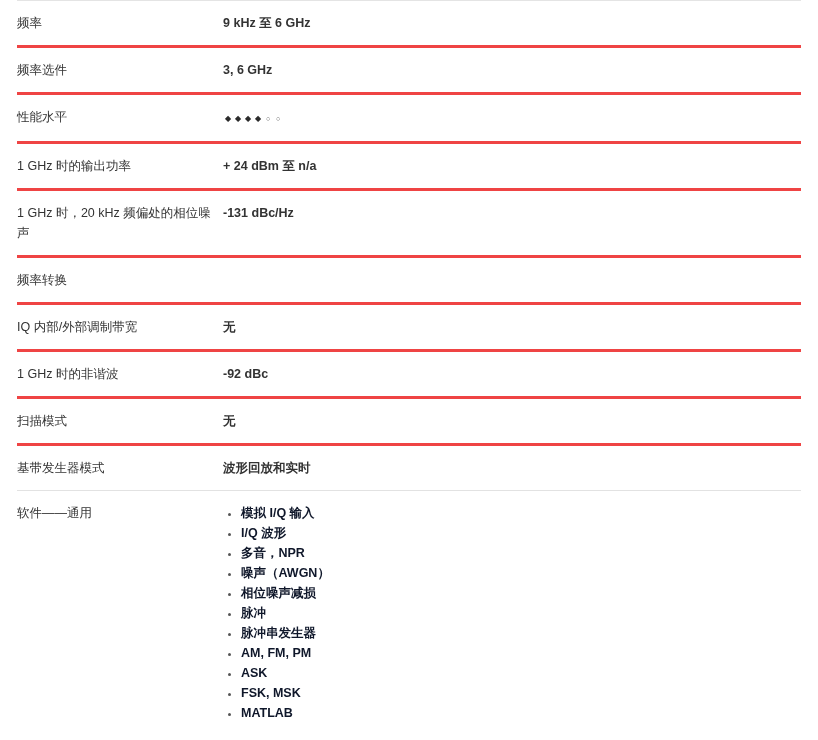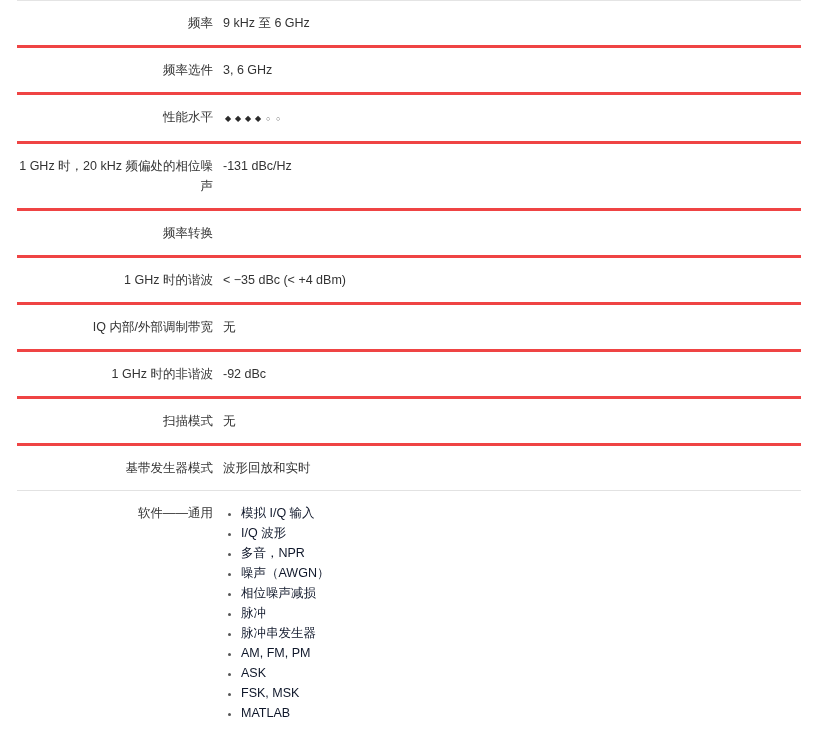--- a/index.html
+++ b/index.html
@@ -35,28 +35,28 @@
     border-top: 1px solid #e4e4e4;
   }
 
   .spec-label {
     width: 206px;
     flex: 0 0 206px;
     font-size: 12.5px;
     line-height: 20px;
     color: #333333;
     padding-right: 10px;
-    text-align: right;
   }
 
   .spec-value {
     flex: 1 1 auto;
     font-size: 12.5px;
     line-height: 20px;
     color: #333333;
+    font-weight: bold;
   }
 
   
   .rating {
     display: inline-block;
     line-height: 20px;
     letter-spacing: 0px;
     font-size: 11px;
   }
   .rating .pip {
@@ -115,34 +115,34 @@
 
   <div class="spec-row">
     <div class="spec-label">性能水平</div>
     <div class="spec-value">
       <span class="rating">
         <span class="pip filled"></span><span class="pip filled"></span><span class="pip filled"></span><span class="pip filled"></span><span class="pip empty"></span><span class="pip empty"></span>
       </span>
     </div>
   </div>
 
+  <div class="spec-row">
+    <div class="spec-label">1 GHz 时的输出功率</div>
+    <div class="spec-value">+ 24 dBm 至 n/a</div>
+  </div>
 
   <div class="spec-row">
     <div class="spec-label">1 GHz 时，20 kHz 频偏处的相位噪声</div>
     <div class="spec-value">-131 dBc/Hz</div>
   </div>
 
   <div class="spec-row">
     <div class="spec-label">频率转换</div>
   </div>
 
-  <div class="spec-row">
-    <div class="spec-label">1 GHz 时的谐波</div>
-    <div class="spec-value">&lt; −35 dBc (&lt; +4 dBm)</div>
-  </div>
 
   <div class="spec-row">
     <div class="spec-label">IQ 内部/外部调制带宽</div>
     <div class="spec-value">无</div>
   </div>
 
   <div class="spec-row">
     <div class="spec-label">1 GHz 时的非谐波</div>
     <div class="spec-value">-92 dBc</div>
   </div>

